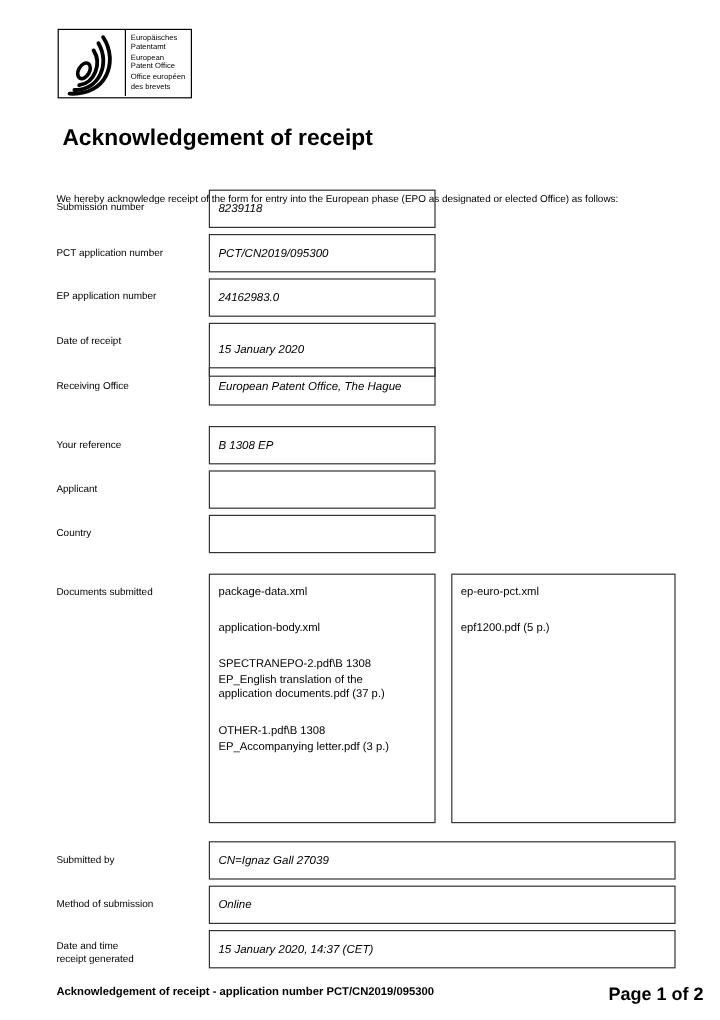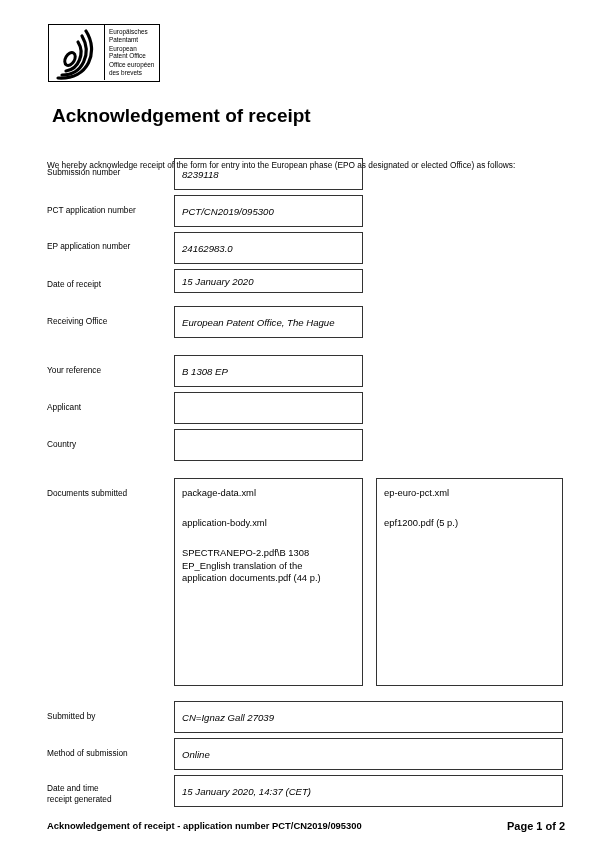--- a/index.html
+++ b/index.html
@@ -10,21 +10,21 @@
   .logo-mark { position:absolute; left:0; top:0; width:55px; height:55px; border-right:1.5px solid #000; }
   .logo-text { position:absolute; left:60px; top:3px; font-size:6.4px; line-height:7.6px; }
   .logo-text .grp { margin-bottom:1.5px; }
   .title { left:52px; top:105px; font-size:19px; font-weight:bold; }
   .intro { left:47px; top:136px; font-size:8.3px;margin-top:24px; }
   .label { left:47px; font-size:8.3px; line-height:11px; }
   .box { border:1.5px solid #333; box-sizing:border-box; font-size:9.6px; padding-left:7px; display:flex; align-items:center;font-style:italic; }
   .docbox { border:1.5px solid #333; box-sizing:border-box; font-size:9.4px; line-height:12.5px; padding:22px 7px; }
   .doc { position:absolute; left:7px; }
   .footer-left { left:47px; top:820px; font-size:9.4px; font-weight:bold; }
-  .footer-right { left:507px; top:820px; font-size:11px; font-weight:bold; }
+  .footer-right { left:507px; top:820px; font-size:15px; font-weight:bold; }
 </style>
 </head>
 <body>
 
 <div class="abs logo">
   <div class="logo-mark">
     <svg width="55" height="55" viewBox="0 0 55 55">
       <g fill="none" stroke="#000" stroke-linecap="round">
         <ellipse cx="21" cy="34" rx="4.5" ry="7" transform="rotate(30 21 34)" stroke-width="3"></ellipse>
         <path d="M17 46 C 30 44, 36 28, 29 17" stroke-width="3.2"></path>
@@ -55,21 +55,21 @@
 <div class="abs label" style="top:167px">Submission number</div>
 <div class="abs box" style="left:174px;top:158px;width:189px;height:32px">8239118</div>
 
 <div class="abs label" style="top:205px">PCT application number</div>
 <div class="abs box" style="left:174px;top:195px;width:189px;height:32px">PCT/CN2019/095300</div>
 
 <div class="abs label" style="top:241px">EP application number</div>
 <div class="abs box" style="left:174px;top:232px;width:189px;height:32px">24162983.0</div>
 
 <div class="abs label" style="top:279px">Date of receipt</div>
-<div class="abs box" style="left:174px;top:269px;width:189px;height:24px">15 January 2020</div>
+<div class="abs box" style="left:174px;top:269px;width:189px;height:45px">15 January 2020</div>
 
 <div class="abs label" style="top:316px">Receiving Office</div>
 <div class="abs box" style="left:174px;top:306px;width:189px;height:32px">European Patent Office, The Hague</div>
 
 <div class="abs label" style="top:365px">Your reference</div>
 <div class="abs box" style="left:174px;top:355px;width:189px;height:32px">B 1308 EP</div>
 
 <div class="abs label" style="top:402px">Applicant</div>
 <div class="abs box" style="left:174px;top:392px;width:189px;height:32px"></div>
 
@@ -81,21 +81,25 @@
 <div class="abs docbox" style="left:174px;top:478px;width:189px;height:208px">
   <div class="doc" style="top:8px">
       <div>package-data.xml</div>
     </div>
   <div class="doc" style="top:38px">
       <div>application-body.xml</div>
     </div>
   <div class="doc" style="top:68px">
     <div>SPECTRANEPO-2.pdf\B 1308</div>
       <div>EP_English translation of the</div>
-      <div>application documents.pdf (44 p.)</div>
+      <div>application documents.pdf (37 p.)</div>
+  </div>
+  <div class="doc" style="top:124px">
+    <div>OTHER-1.pdf\B 1308</div>
+      <div>EP_Accompanying letter.pdf (3 p.)</div>
   </div>
 </div>
 
 <div class="abs docbox" style="left:376px;top:478px;width:187px;height:208px">
   <div class="doc" style="top:8px">
       <div>ep-euro-pct.xml</div>
     </div>
   <div class="doc" style="top:38px">
       <div>epf1200.pdf (5 p.)</div>
     </div>

